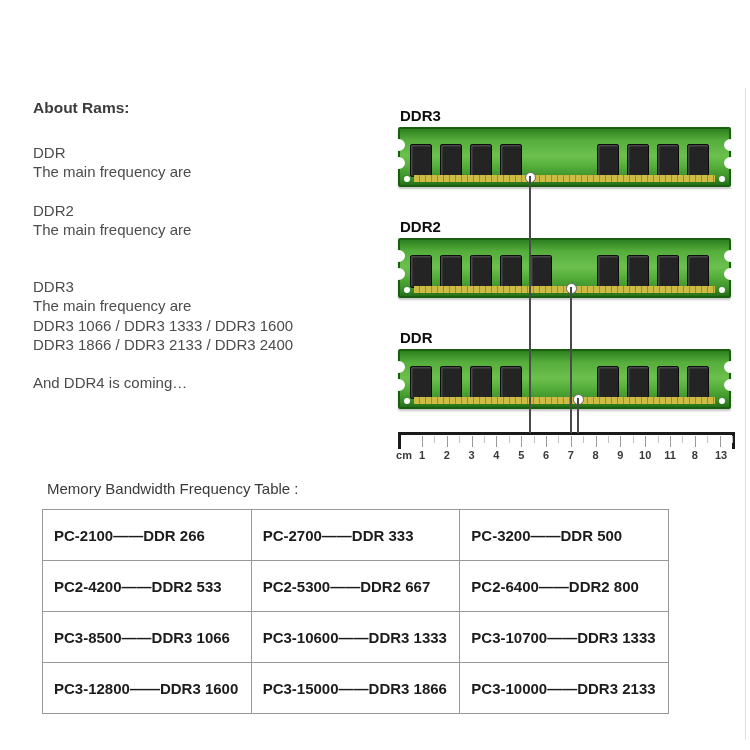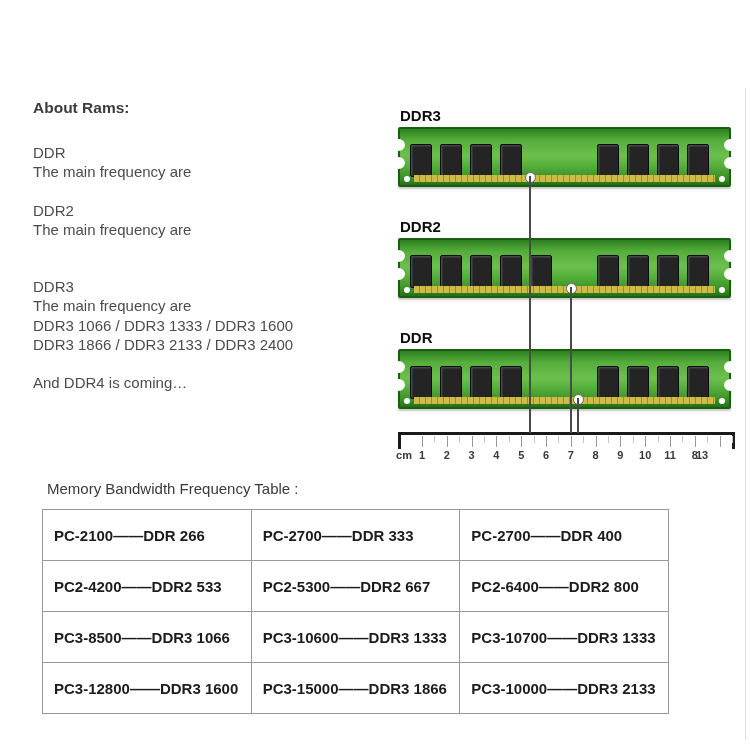--- a/index.html
+++ b/index.html
@@ -188,30 +188,30 @@
       <div class="num" style="left: 61.6px;">3</div>
       <div class="num" style="left: 86.4px;">4</div>
       <div class="num" style="left: 111.2px;">5</div>
       <div class="num" style="left: 136px;">6</div>
       <div class="num" style="left: 160.8px;">7</div>
       <div class="num" style="left: 185.6px;">8</div>
       <div class="num" style="left: 210.4px;">9</div>
       <div class="num" style="left: 235.2px;">10</div>
       <div class="num" style="left: 260px;">11</div>
       <div class="num" style="left: 284.8px;">8</div>
-      <div class="num" style="left: 292px;">13</div>
+      <div class="num" style="left: 311px;">13</div>
     </div>
 
   <div class="tbl-caption">Memory Bandwidth Frequency Table :</div>
   <table class="freq">
       <tbody id="freq-body">
         <tr>
           <td>PC-2100——DDR 266</td>
           <td>PC-2700——DDR 333</td>
-          <td>PC-2700——DDR 400</td>
+          <td>PC-3200——DDR 500</td>
         </tr>
         <tr>
           <td>PC2-4200——DDR2 533</td>
           <td>PC2-5300——DDR2 667</td>
           <td>PC2-6400——DDR2 800</td>
         </tr>
         <tr>
           <td>PC3-8500——DDR3 1066</td>
           <td>PC3-10600——DDR3 1333</td>
           <td>PC3-10700——DDR3 1333</td>

